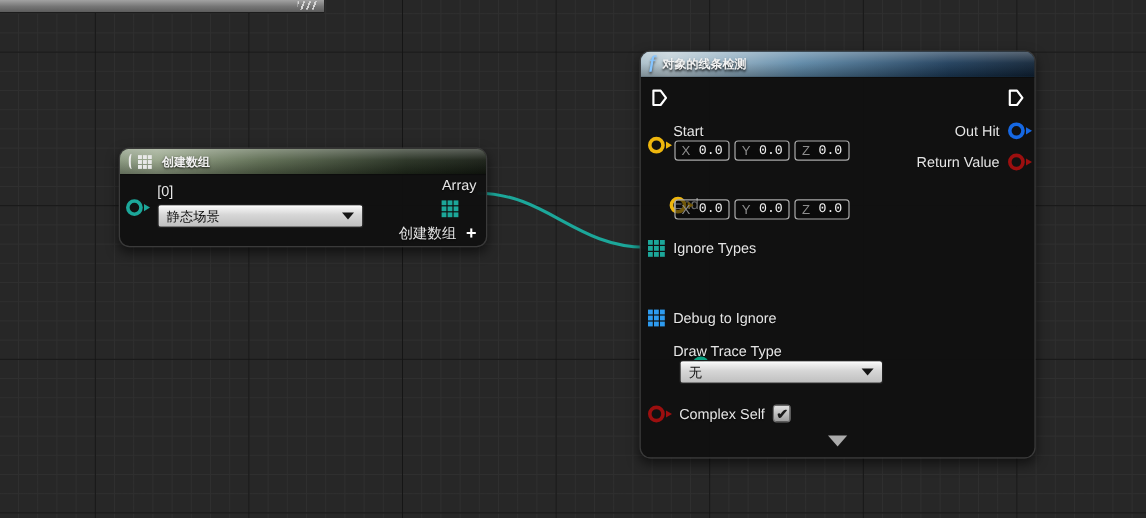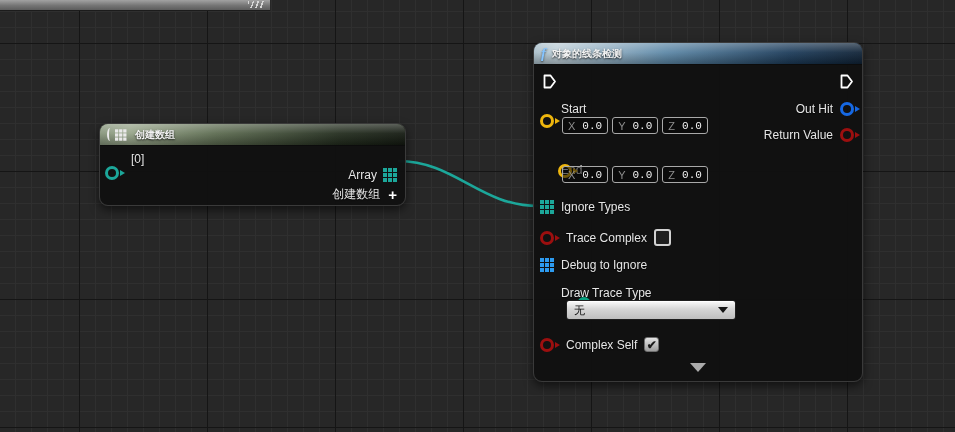--- a/index.html
+++ b/index.html
@@ -65,21 +65,21 @@
   .grid9.small{transform:scale(.82);transform-origin:left center;}
   .elem-pin{left:5px;top:42px;}
   .elem-label{left:31px;top:28px;}
   .dropdown{box-sizing:border-box;height:20px;background:linear-gradient(#fbfbfb,#d6d6d6 45%,#bfbfbf);
     border:1px solid #1f1f1f;border-radius:3px;display:flex;align-items:center;
     justify-content:space-between;padding:0 7px;box-shadow:inset 0 1px 0 #fff;}
   .dd-text{font-size:11px;color:#101010;white-space:nowrap;}
   .dd-arrow{border-left:5px solid transparent;border-right:5px solid transparent;
     border-top:6px solid #151515;}
   .elem-dropdown{position:absolute;left:31px;top:46px;width:172px;}
-  .array-out{right:8px;top:44px;display:flex;gap:6px;}
+  .array-out{right:8px;top:23px;display:flex;gap:6px;flex-direction:column;}
   .add-pin{right:8px;top:62px;display:flex;align-items:center;gap:8px;cursor:pointer;}
   .plus{font-size:15px;font-weight:bold;color:#fff;line-height:1;}
 
   
   .node-line-trace{left:533px;top:42px;width:328px;height:338px;}
   .exec-in{left:8px;top:30px;}
   .exec-out{right:8px;top:30px;}
   .row-r{position:absolute;display:flex;align-items:center;gap:7px;}
   .start-label{left:27px;top:59px;}
   .pin-start{left:6px;top:71px;}
@@ -126,20 +126,24 @@
       <span class="ma-icon">
         <span class="bracket"></span>
         <span class="grid9 small c-white">
             <i></i>
           </span>
       </span>
       <span class="title">创建数组</span>
     </div>
     <span class="abs elem-pin pin-circle c-teal"></span>
     <span class="abs elem-label lbl">[0]</span>
+    <div class="dropdown elem-dropdown">
+      <span class="dd-text">静态场景</span>
+      <span class="dd-arrow"></span>
+    </div>
     <div class="abs array-out">
       <span class="lbl">Array</span>
       <span class="grid9 c-teal">
           <i></i>
         </span>
     </div>
     <div class="abs add-pin">
       <span class="lbl">创建数组</span>
       <span class="plus">+</span>
     </div>
@@ -205,25 +209,20 @@
       </span>
     </div>
 
     <div class="row-r objtypes-row">
       <span class="grid9 c-teal">
           <i></i>
         </span>
       <span class="lbl">Ignore Types</span>
     </div>
 
-    <div class="row-r trace-row">
-      <span class="pin-circle c-red"></span>
-      <span class="lbl" style="margin-left:5px;">Trace Complex</span>
-      <span class="cb-off"></span>
-    </div>
 
     <div class="row-r actors-row">
       <span class="grid9 c-ltblue">
           <i></i>
         </span>
       <span class="lbl">Debug to Ignore</span>
     </div>
 
     <span class="abs ddt-label lbl">Draw Trace Type</span>
     <span class="abs pin-ddt pin-circle c-green"></span>

